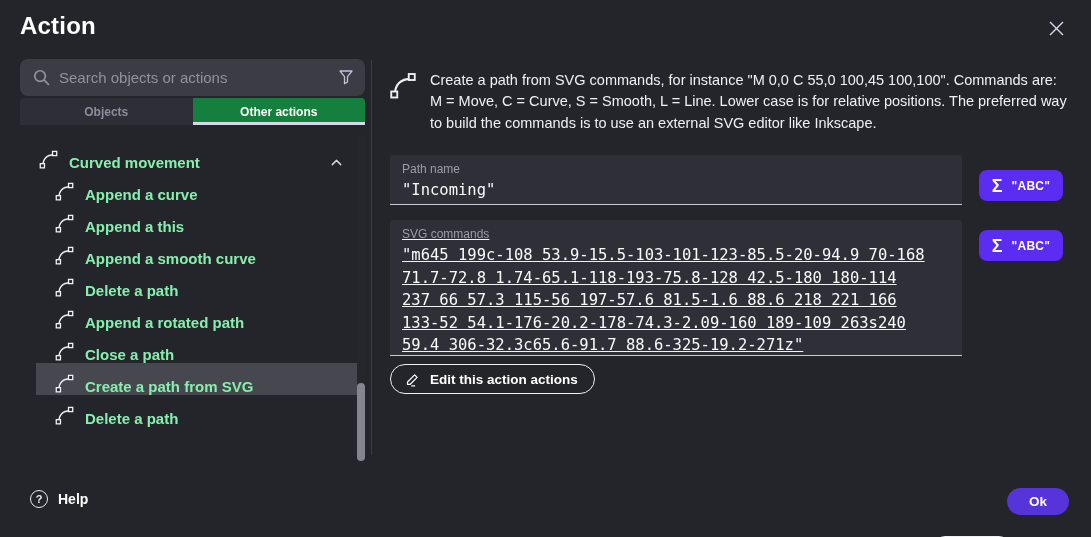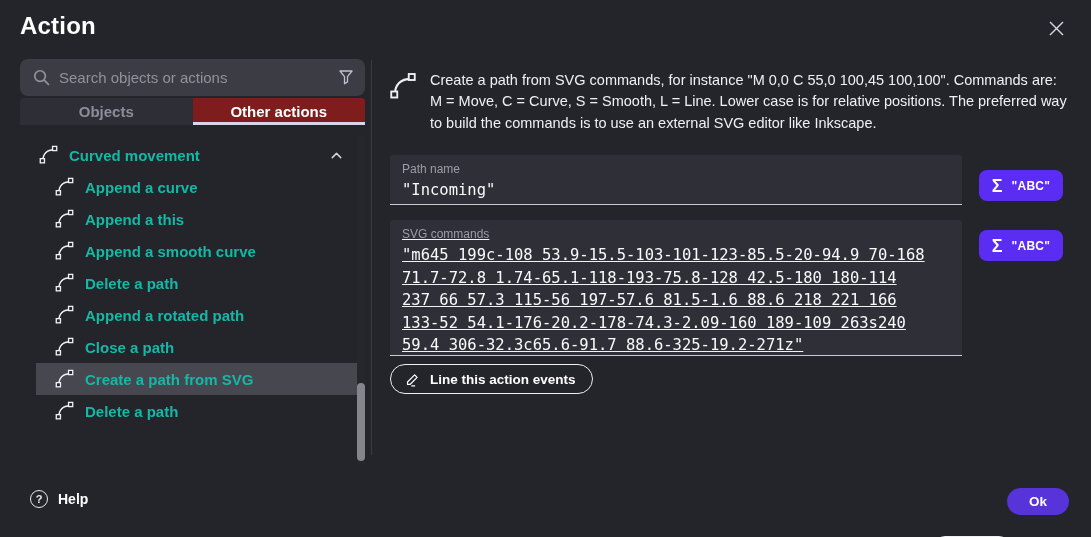--- a/index.html
+++ b/index.html
@@ -38,34 +38,34 @@
     font-size: 15px; color: #e8e8ee;
   }
   .search-input::placeholder { color: #90929d; opacity: 1; }
 
   .tabs {
     position: absolute; left: 20px; top: 98px; width: 345px; height: 27px;
     display: flex; border-radius: 4px 4px 0 0; overflow: hidden;
   }
   .tab {
     flex: 1; display: flex; align-items: center; justify-content: center;
-    font-size: 15px; font-weight: 700; cursor: pointer;
+    font-size: 12px; font-weight: 700; cursor: pointer;
     background: #2e2f36; color: #8b8d98; position: relative;
   }
-  .tab.active { background: #7f1d1d; color: #ffffff; }
+  .tab.active { background: #15803d; color: #ffffff; }
   .tab.active::after {
     content: ""; position: absolute; left: 0; right: 0; bottom: 0; height: 3px;
     background: #d9d6e9;
   }
 
   .action-list { position: absolute; left: 0; top: 139px; width: 365px; list-style: none; }
   .row {
-    height: 32px; display: flex; align-items: center;
+    height: 32px; display: flex; align-items: flex-end;
     padding-left: 18px; cursor: pointer;
-    font-size: 15px; font-weight: 600; color: #14b8a6;
+    font-size: 15px; font-weight: 600; color: #86efac;
   }
   .row.l0 { margin-left: 20px; width: 337px; }
   .row.l1 { margin-left: 36px; width: 321px; }
   .row.selected { background: #46474f; }
   .row .ic { width: 21px; height: 21px; margin-right: 10px; flex: 0 0 auto; }
   .row .chev { margin-left: auto; margin-right: 12px; flex: 0 0 auto; }
 
   .scrollbar {
     position: absolute; left: 357px; top: 135px; width: 8px; height: 330px;
     background: #26262d; border-radius: 4px;
@@ -292,21 +292,21 @@
   <button class="sigma-btn b2">
     <span class="sig">Σ</span>
     <span class="abc">"ABC"</span>
   </button>
 
   <button class="edit-btn">
     <svg width="17" height="17" viewBox="0 0 24 24">
       <path d="M5 15.5 L15 5.5 L18.5 9 L8.5 19 H5 Z" fill="none" stroke="#ffffff" stroke-width="1.7" stroke-linejoin="round"></path>
       <line x1="11" y1="21" x2="15" y2="21" stroke="#ffffff" stroke-width="1.7" stroke-linecap="round"></line>
     </svg>
-    <span>Line this action events</span>
+    <span>Edit this action actions</span>
   </button>
 
   <button class="help">
     <span class="help-circle">?</span>
     <span>Help</span>
   </button>
 
   <button class="cancel-btn">Cancel</button>
   <button class="ok-btn">Ok</button>
 

